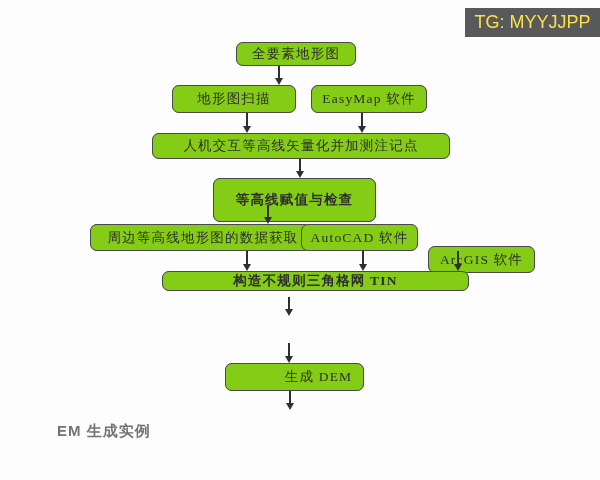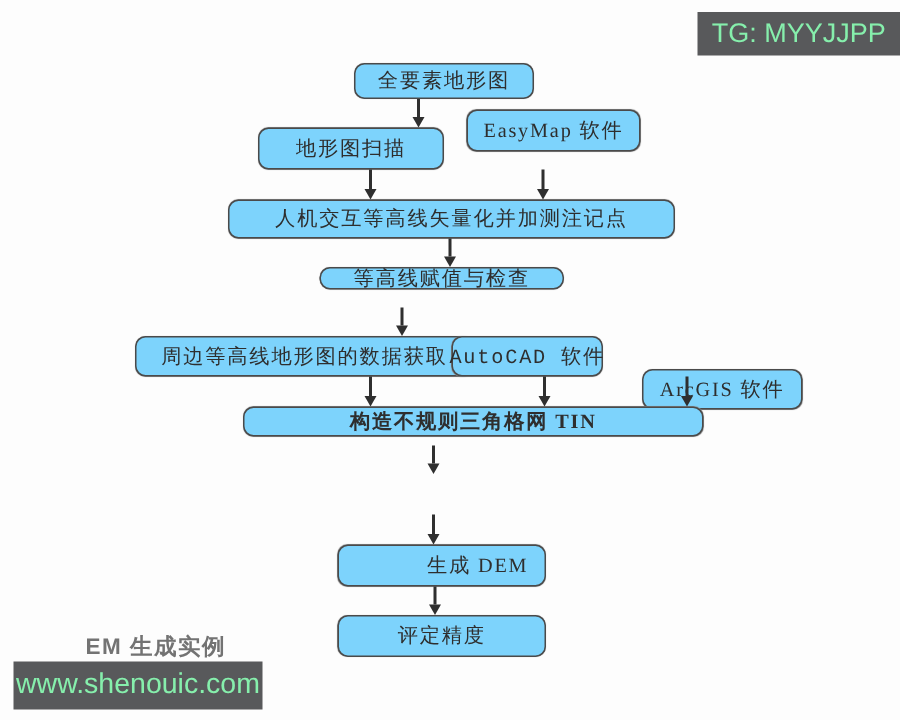--- a/index.html
+++ b/index.html
@@ -10,21 +10,21 @@
     height: 480px;
     background: #fdfdfd;
     overflow: hidden;
     font-family: "Liberation Serif", "DejaVu Serif", serif;
   }
   .node {
     position: absolute;
     display: flex;
     align-items: center;
     justify-content: center;
-    background: #7dd3fc;
+    background: #84cc16;
     border: 1.4px solid #4a4a4a;
     border-radius: 7px;
     font-size: 13.5px;
     color: #2e2e2e;
     letter-spacing: 1.2px;
     white-space: nowrap;
     box-shadow: 0 0 0.5px #888;
   }
   .arrow {
     position: absolute;
@@ -43,21 +43,21 @@
     border-left: 4.5px solid transparent;
     border-right: 4.5px solid transparent;
     border-top: 7px solid #2f2f2f;
   }
   .badge {
     position: absolute;
     display: flex;
     align-items: center;
     justify-content: center;
     background: #58595b;
-    color: #86efac;
+    color: #fde047;
     font-family: "Liberation Sans", "DejaVu Sans", sans-serif;
     white-space: nowrap;
   }
   .badge-tg   { left: 465px; top: 8px;   width: 135px; height: 29px; font-size: 18px; }
   .badge-site { left: 9px;   top: 441px; width: 166px; height: 32px; font-size: 19px; }
   .caption {
     position: absolute;
     left: 57px;
     top: 422px;
     font-family: "Liberation Sans", "DejaVu Sans", sans-serif;
@@ -70,38 +70,37 @@
 </style>
 </head>
 <body>
 
 <div class="canvas">
 
   <div class="node" style="left:236px; top:42px;  width:120px; height:24px;">全要素地形图</div>
 
   <div class="node" style="left:172px; top:85px;  width:124px; height:28px;">地形图扫描</div>
 
-  <div class="node" style="left:311px; top:73px;  width:116px; height:28px;">EasyMap 软件</div>
+  <div class="node" style="left:311px; top:85px;  width:116px; height:28px;">EasyMap 软件</div>
 
   <div class="node" style="left:152px; top:133px; width:298px; height:26px;">人机交互等高线矢量化并加测注记点</div>
 
-  <div class="node" style="left:213px; top:178px; width:163px; height:15px;">等高线赋值与检查</div>
+  <div class="node" style="left:213px; top:178px; width:163px; height:44px;font-weight:bold;">等高线赋值与检查</div>
 
   <div class="node" style="left:66px;  top:224px; width:226px; height:27px;margin-left:24px;">周边等高线地形图的数据获取</div>
 
-  <div class="node" style="left:301px; top:224px; width:101px; height:27px;font-family:Liberation Mono, monospace;">AutoCAD 软件</div>
+  <div class="node" style="left:301px; top:224px; width:117px; height:27px;">AutoCAD 软件</div>
 
   <div class="node" style="left:428px; top:216px; width:107px; height:27px;margin-top:30px;">ArcGIS 软件</div>
 
   <div class="node" style="left:162px; top:271px; width:307px; height:20px;font-weight:bold;">构造不规则三角格网 TIN</div>
 
 
   <div class="node" style="left:225px; top:363px; width:139px; height:28px;padding-left:48px;">生成 DEM</div>
 
-  <div class="node" style="left:225px; top:410px; width:139px; height:28px;">评定精度</div>
 
   <div class="arrow" style="left:274px; top:66px;  height:19px;">
     <div class="shaft"></div>
       <div class="head"></div>
   </div>
 
   <div class="arrow" style="left:242px; top:113px; height:20px;">
     <div class="shaft"></div>
       <div class="head"></div>
   </div>
@@ -148,15 +147,14 @@
 
   <div class="arrow" style="left:285px; top:391px; height:19px;">
     <div class="shaft"></div>
       <div class="head"></div>
   </div>
 
   <div class="caption">EM 生成实例</div>
 
   <div class="badge badge-tg">TG: MYYJJPP</div>
 
-  <div class="badge badge-site">www.shenouic.com</div>
 
 </div>
 
 </body></html>

